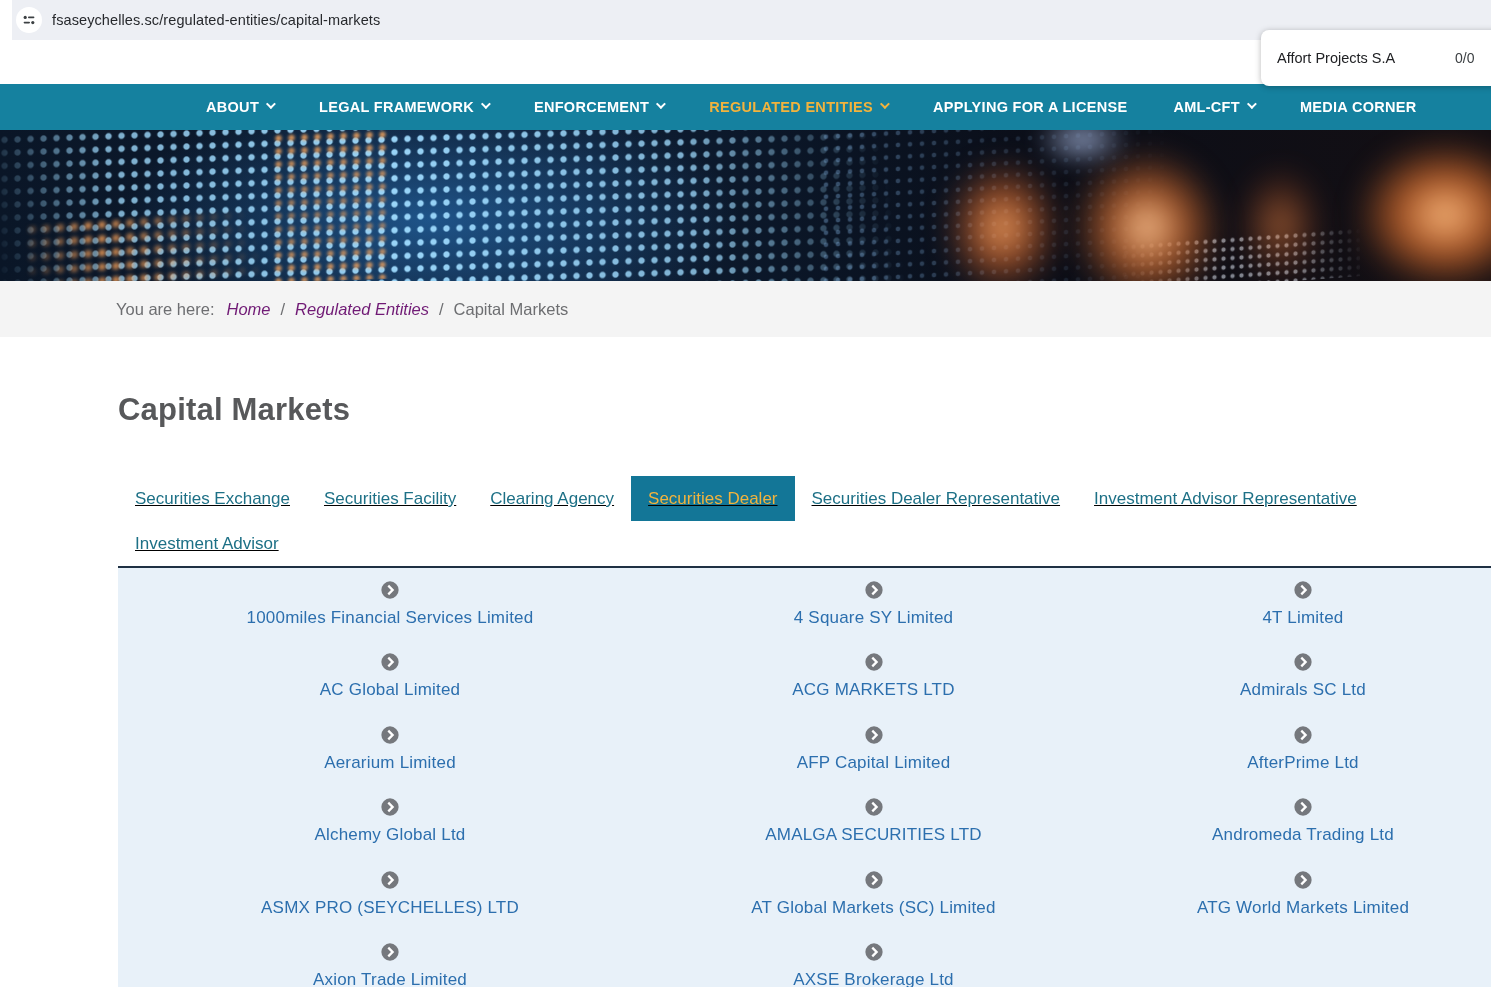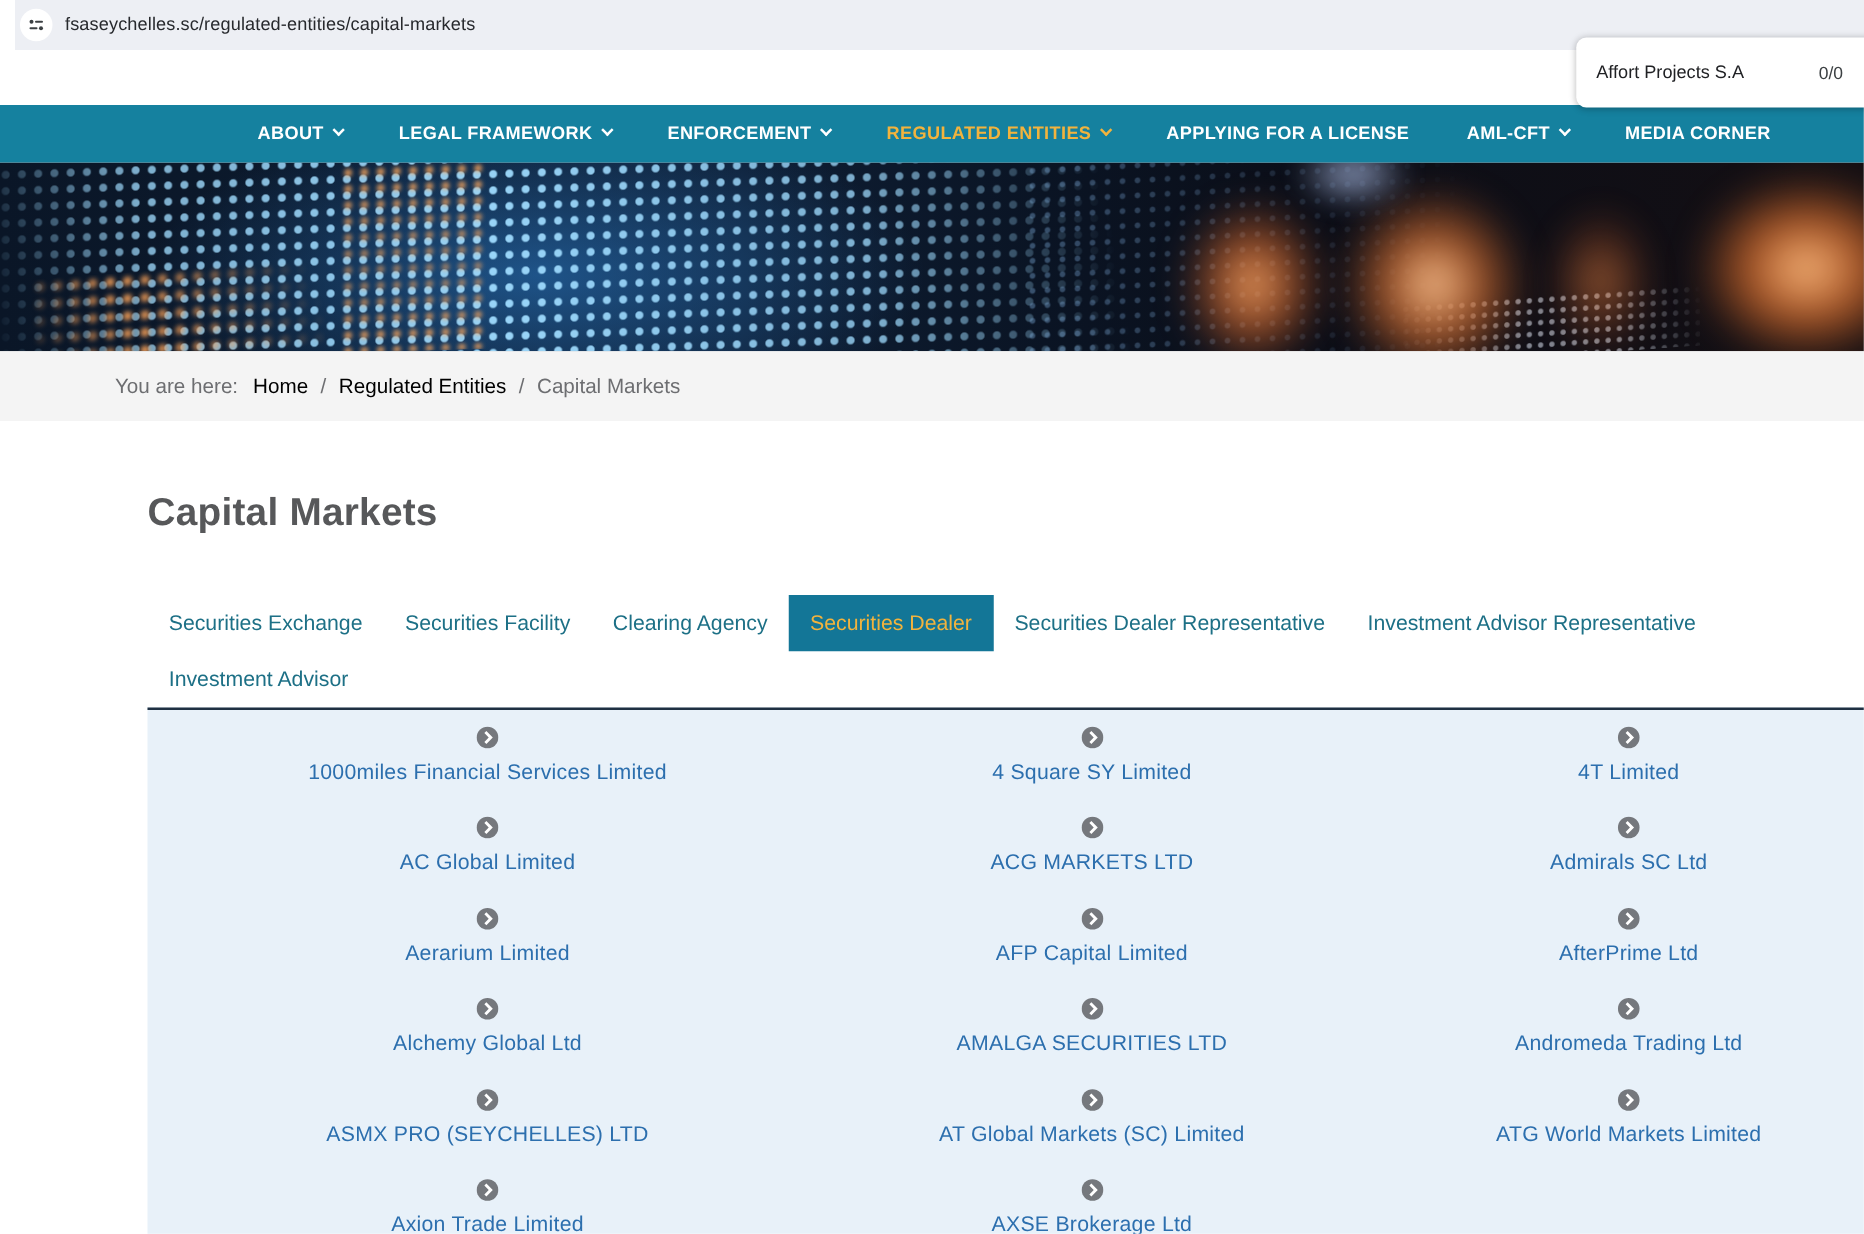--- a/index.html
+++ b/index.html
@@ -68,33 +68,33 @@
     background:radial-gradient(closest-side, rgba(255,200,150,1), rgba(245,120,45,.6), transparent); }
   .b3 { left:1238px; top:35px; width:85px; height:120px; opacity:.75;
     background:radial-gradient(closest-side, rgba(250,150,80,.8), rgba(220,100,40,.4), transparent); }
   .b4 { left:1355px; top:10px; width:180px; height:150px;
     background:radial-gradient(closest-side, rgba(255,190,130,1), rgba(245,120,45,.65), transparent); }
   .b5 { left:1035px; top:-18px; width:95px; height:55px; opacity:.8; filter:blur(10px);
     background:radial-gradient(closest-side, rgba(190,210,255,.9), transparent); }
 
   
   .breadcrumb-bar { position:absolute; left:0; top:281px; width:1491px; height:56px;
-    background:#f4f4f4; display:flex; align-items:center; padding-left:92px;
+    background:#f4f4f4; display:flex; align-items:center; padding-left:116px;
     font-size:16.5px; color:#6d6e71; }
-  .breadcrumb-bar .crumb-link { color:#000000; cursor:pointer; }
+  .breadcrumb-bar .crumb-link { color:#701a75; cursor:pointer;font-style:italic; }
   .breadcrumb-bar .sep { color:#6d6e71; margin:0 10px; }
   .breadcrumb-bar .prefix { margin-right:12px; }
   .breadcrumb-bar .crumb-current { color:#6d6e71; }
 
   
   .content { position:absolute; left:0; top:337px; width:1491px; height:650px; background:#fff; }
   .page-title { position:absolute; left:118px; top:55px; font-size:31px; font-weight:700;
     color:#57585a; letter-spacing:.2px; }
 
-  .tabs { position:absolute; left:118px; top:139px; width:1373px; display:flex; flex-wrap:wrap; }
+  .tabs { position:absolute; left:118px; top:139px; width:1373px; display:flex; flex-wrap:wrap;text-decoration:underline; }
   .tab { height:45px; line-height:45px; padding:0 17px; font-size:17px; color:#1d7086;
     cursor:pointer; white-space:nowrap; }
   .tab.active { background:#137697; color:#F2B33D; }
 
   .panel { position:absolute; left:118px; top:229px; width:1373px; height:421px;
     background:#E8F1F9; border-top:2px solid #1F3043; overflow:hidden; }
   .entity-grid { display:grid; grid-template-columns:484px 483px 1fr; grid-auto-rows:72.5px;
     padding-left:30px; align-items:center; }
   .entity { display:flex; align-items:center; gap:9px; cursor:pointer;flex-direction:column; }
   .entity .arrow-icon { flex:0 0 auto; display:block; }

